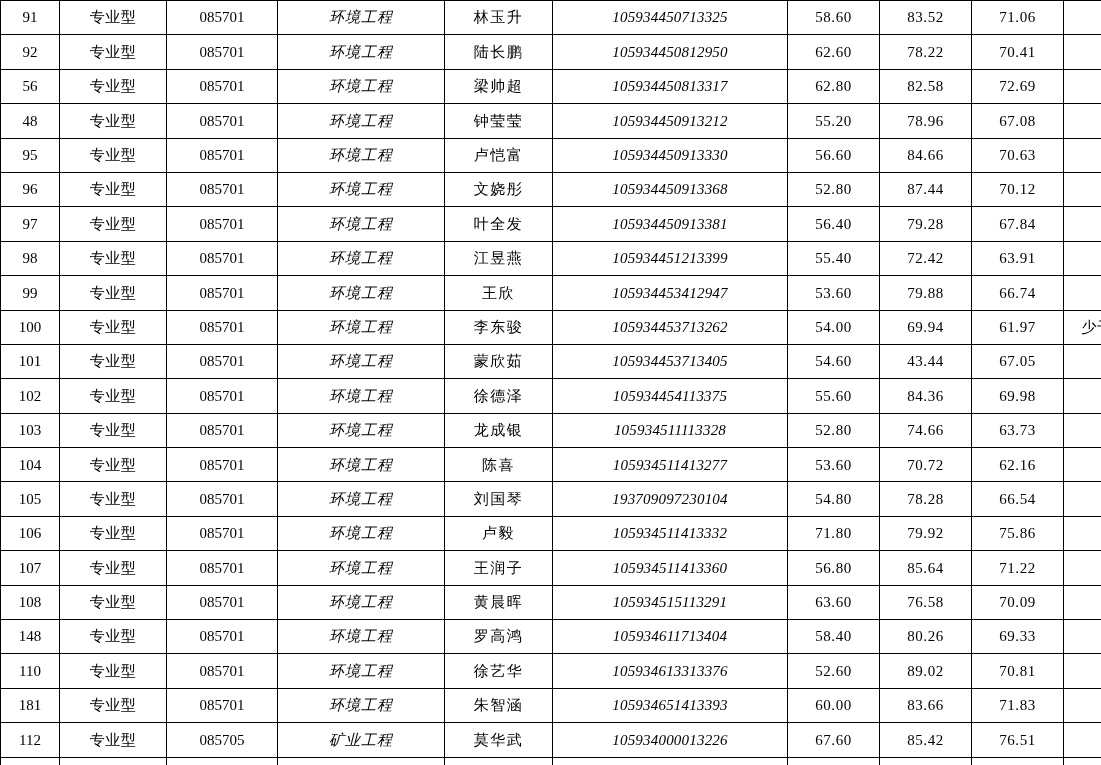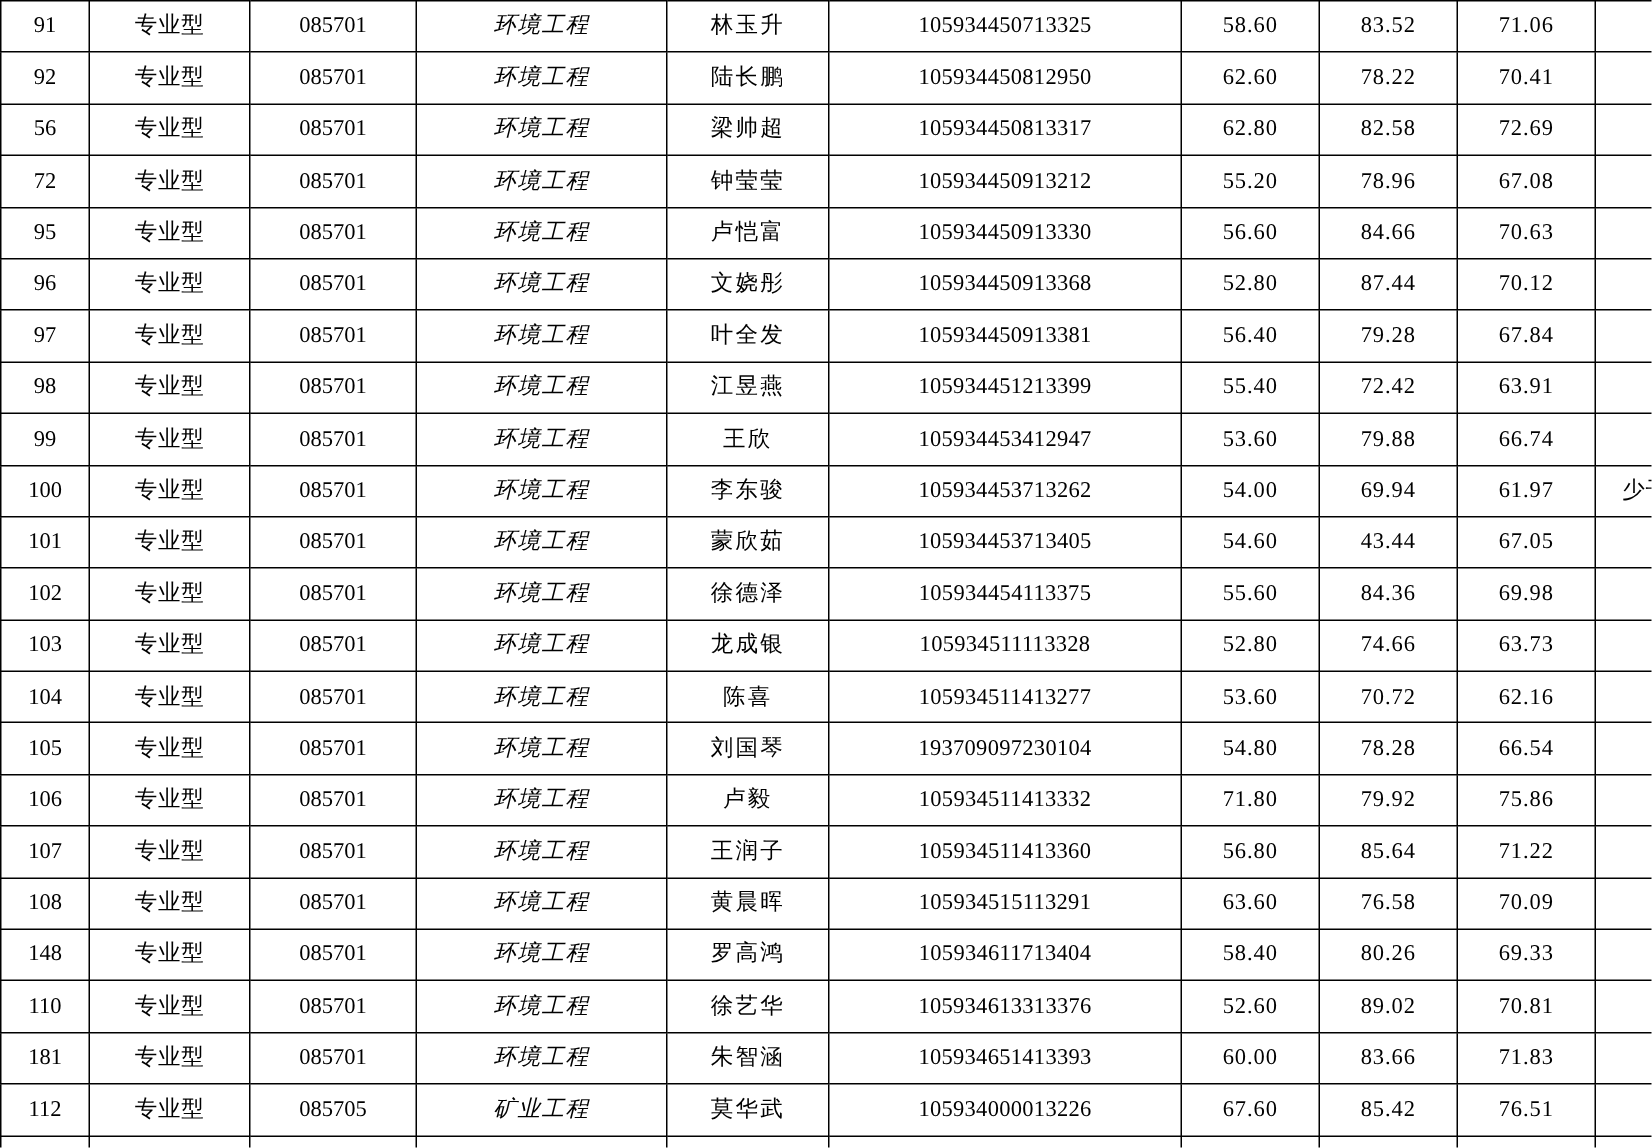--- a/index.html
+++ b/index.html
@@ -46,21 +46,21 @@
   col.c-s1      { width: 92px; }
   col.c-s2      { width: 92px; }
   col.c-s3      { width: 92px; }
   col.c-note    { width: 98px; }
 
   td.cell-rank   { font-size: 15px; }
   td.cell-type   { font-size: 15px; letter-spacing: 0.5px; }
   td.cell-code   { font-size: 15px; }
   td.cell-major  { font-size: 15px; letter-spacing: 1px; font-style: italic; }
   td.cell-name   { font-size: 15px; letter-spacing: 1.5px; }
-  td.cell-exam   { font-size: 15px; letter-spacing: 0.2px; }
+  td.cell-exam   { font-size: 15px; letter-spacing: 0.2px; font-style: italic; }
   td.cell-score  { font-size: 15px; letter-spacing: 0.6px; }
   td.cell-note   { font-size: 15px; letter-spacing: 0.5px; }
 </style>
 </head>
 <body>
 
 <div class="sheet">
   <table class="score-table">
     <colgroup>
       <col class="c-rank">
@@ -105,21 +105,21 @@
           <td class="cell-code">085701</td>
           <td class="cell-major">环境工程</td>
           <td class="cell-name">梁帅超</td>
           <td class="cell-exam">105934450813317</td>
           <td class="cell-score">62.80</td>
           <td class="cell-score">82.58</td>
           <td class="cell-score">72.69</td>
           <td class="cell-note"></td>
         </tr>
         <tr>
-          <td class="cell-rank">72</td>
+          <td class="cell-rank">48</td>
           <td class="cell-type">专业型</td>
           <td class="cell-code">085701</td>
           <td class="cell-major">环境工程</td>
           <td class="cell-name">钟莹莹</td>
           <td class="cell-exam">105934450913212</td>
           <td class="cell-score">55.20</td>
           <td class="cell-score">78.96</td>
           <td class="cell-score">67.08</td>
           <td class="cell-note"></td>
         </tr>

